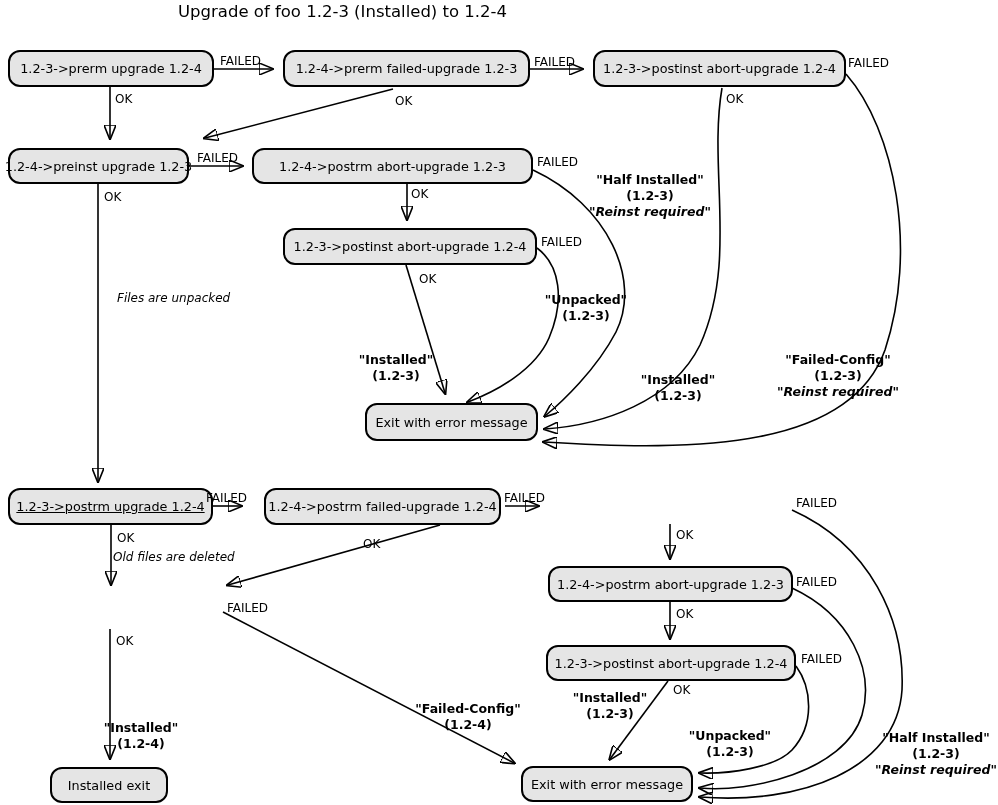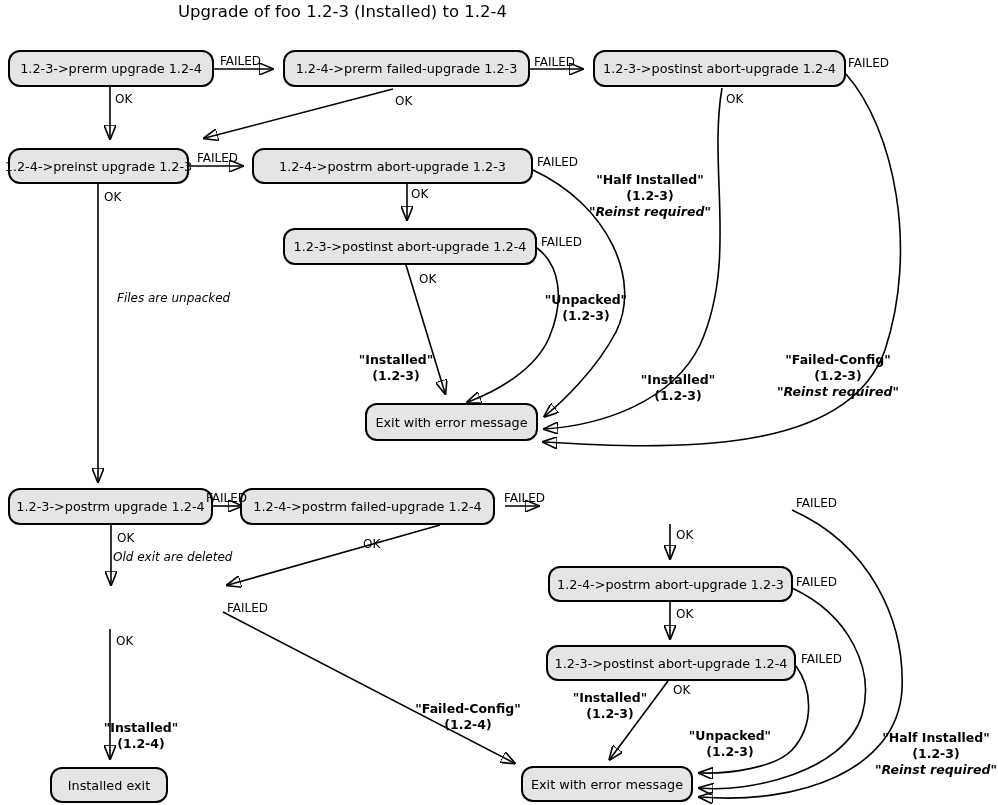--- a/index.html
+++ b/index.html
@@ -84,24 +84,24 @@
     </div>
     <div class="node" style="left: 252px; top: 148px; width: 281px; height: 36px;">
       <span>1.2-4-&gt;postrm abort-upgrade 1.2-3</span>
     </div>
     <div class="node" style="left: 283px; top: 228px; width: 254px; height: 37px;">
       <span>1.2-3-&gt;postinst abort-upgrade 1.2-4</span>
     </div>
     <div class="node" style="left: 365px; top: 403px; width: 173px; height: 38px;">
       <span>Exit with error message</span>
     </div>
-    <div class="node" style="left: 8px; top: 488px; width: 205px; height: 37px;">
+    <div class="node" style="left: 8px; top: 488px; width: 205px; height: 37px; text-decoration: underline;">
       <span>1.2-3-&gt;postrm upgrade 1.2-4</span>
     </div>
-    <div class="node" style="left: 240px; top: 488px; width: 255px; height: 37px;">
+    <div class="node" style="left: 264px; top: 488px; width: 237px; height: 37px;">
       <span>1.2-4-&gt;postrm failed-upgrade 1.2-4</span>
     </div>
     <div class="node" style="left: 548px; top: 566px; width: 245px; height: 36px;">
       <span>1.2-4-&gt;postrm abort-upgrade 1.2-3</span>
     </div>
     <div class="node" style="left: 546px; top: 645px; width: 250px; height: 36px;">
       <span>1.2-3-&gt;postinst abort-upgrade 1.2-4</span>
     </div>
     <div class="node" style="left: 50px; top: 767px; width: 118px; height: 36px;">
       <span>Installed exit</span>
@@ -170,14 +170,14 @@
     <div class="state-label" style="left: 730px; top: 728px;">
       <span class="line">"Unpacked"</span>
       <span class="line">(1.2-3)</span>
     </div>
     <div class="state-label" style="left: 936px; top: 730px;">
       <span class="line">"Half Installed"</span>
       <span class="line">(1.2-3)</span>
       <span class="line italic">"Reinst required"</span>
     </div>
     <span class="flow-note" style="left: 117px; top: 291px;">Files are unpacked</span>
-    <span class="flow-note" style="left: 113px; top: 550px;">Old exit are deleted</span>
+    <span class="flow-note" style="left: 113px; top: 550px;">Old files are deleted</span>
   </div>
 
 </body></html>

